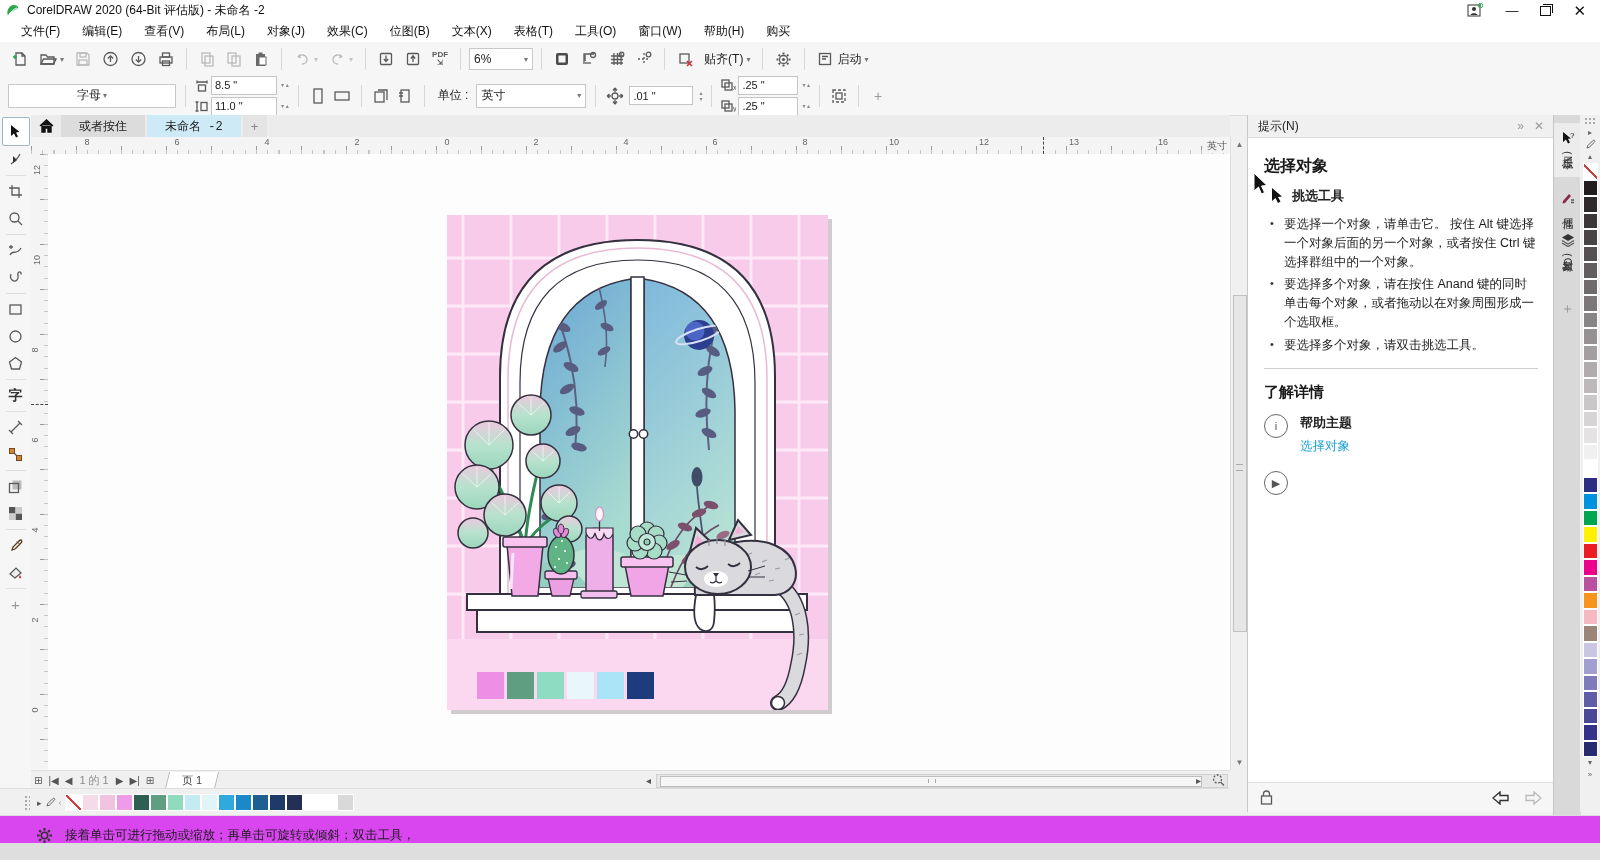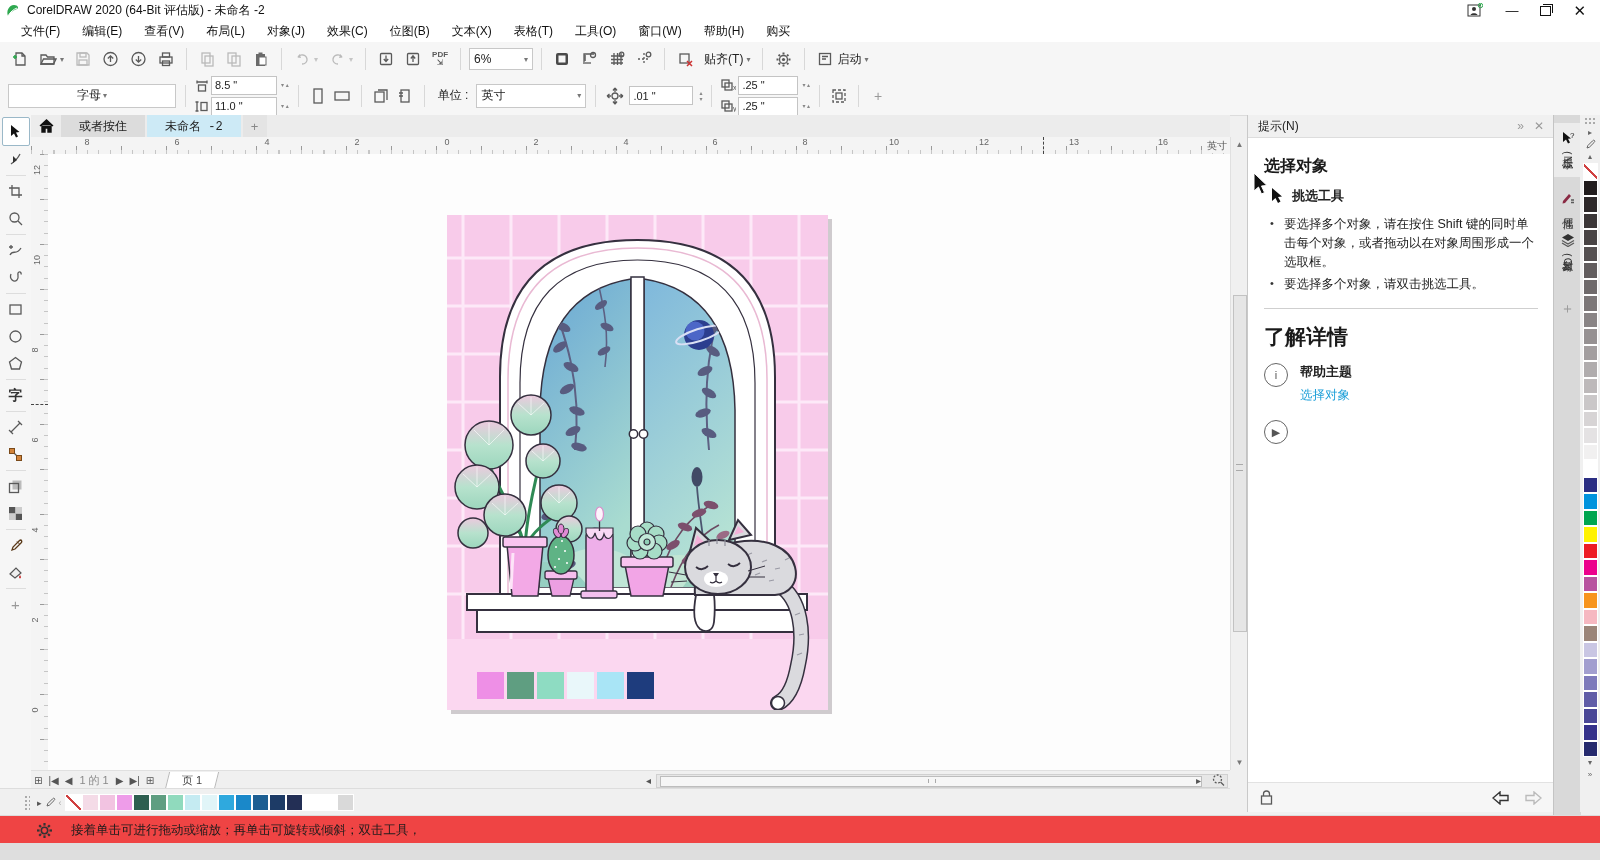--- a/index.html
+++ b/index.html
@@ -88,21 +88,21 @@
   .hints{left:1247px;top:115px;width:306px;height:697px;background:#fff;border-left:1px solid #c9c9c9;}
   .hints-hd{height:22px;background:#f0f0f0;border-bottom:1px solid #ddd;display:flex;align-items:center;padding:0 10px;font-size:12px;color:#222;}
   .hints-hd .sp{flex:1;}
   .hints-body{padding:14px 16px 0 16px;}
   .hints h1{font-size:16px;margin:4px 0 10px 0;color:#1a1a1a;}
   .toolrow{display:flex;align-items:center;gap:8px;margin:2px 0 10px 6px;font-weight:bold;font-size:13px;}
   .bullets{margin:0;padding-left:12px;list-style:none;}
   .bullets li{position:relative;padding-left:8px;font-size:12.5px;line-height:1.5;margin-bottom:4px;color:#1c1c1c;}
   .bullets li:before{content:"•";position:absolute;left:-6px;top:0;color:#333;font-size:11px;}
   .hr{height:1px;background:#cfcfcf;margin:14px 0;}
-  .hints h2{font-size:21px;margin:0 0 12px 0;color:#1a1a1a;}
+  .hints h2{font-size:15px;margin:0 0 12px 0;color:#1a1a1a;}
   .learnrow{display:flex;gap:12px;margin-bottom:16px;}
   .cir{width:22px;height:22px;border:1px solid #666;border-radius:50%;display:flex;align-items:center;justify-content:center;flex:none;font-size:11px;color:#555;}
   .learnrow .t1{font-weight:bold;font-size:13px;margin-bottom:6px;}
   a.link{color:#1a9ed8;text-decoration:none;font-size:12.5px;}
   .hints-ft{position:absolute;left:0;bottom:0;width:100%;height:30px;background:#f6f6f6;border-top:1px solid #e2e2e2;display:flex;align-items:center;padding:0 12px;box-sizing:border-box;}
   .hints-ft .sp{flex:1;}
 
   
   .dockstrip{left:1553px;top:115px;width:27px;height:697px;background:#d9d9d9;border-left:1px solid #c4c4c4;display:flex;flex-direction:column;align-items:center;padding-top:8px;gap:6px;}
   .dock-tab{display:flex;flex-direction:column;align-items:center;gap:4px;padding:8px 0;width:100%;}
@@ -119,21 +119,21 @@
   .nofill:after{content:"";position:absolute;left:0;top:0;width:100%;height:100%;
      background:linear-gradient(45deg,transparent 44%,#d04040 44%,#d04040 56%,transparent 56%);}
 
   
   .docpal{left:0;top:788px;width:1230px;height:27px;background:#f0f0f0;display:flex;align-items:center;border-top:1px solid #ddd;}
   .docpal .grip{width:6px;height:16px;margin:0 4px 0 24px;background:radial-gradient(circle,#aaa 1px,transparent 1px);background-size:4px 4px;}
   .docpal .ctl{font-size:9px;color:#555;padding:0 3px;}
   .docpal .cell{width:17px;height:17px;border:1px solid #fff;box-sizing:border-box;}
 
   
-  .statusbar{left:0;top:815px;width:1600px;height:28px;background:#ef4444;display:flex;align-items:center;border-top:1px solid #dcdcdc;gap:6px;}
+  .statusbar{left:0;top:815px;width:1600px;height:28px;background:#d946ef;display:flex;align-items:flex-end;border-top:1px solid #dcdcdc;}
   .statusbar .txt{font-size:12.5px;color:#1c1c1c;margin-left:12px;}
   .bottomstrip{left:0;top:843px;width:1600px;height:17px;background:#dedede;}
 
   .cursor-arrow{pointer-events:none;}
 </style>
 </head>
 <body>
 
 <div class="app">
 
@@ -829,21 +829,22 @@
     <div class="hints-body">
       <h1>选择对象</h1>
       <div class="toolrow">
         <svg width="14" height="16">
             <path d="M2,0 L2,13 L5.5,10 L8,15 L10.5,13.5 L8,9 L12,8.5 Z" fill="#111"></path>
           </svg>
         <span>挑选工具</span>
       </div>
       <ul class="bullets">
 
-          <li>要选择多个对象，请在按住 Shift 键的同时单击每个对象，或者拖动以在对象周围形成一个选取框。</li>
+      <li>要选择一个对象，请单击它。 按住 Alt 键选择一个对象后面的另一个对象，或者按住 Ctrl 键选择群组中的一个对象。</li>
+          <li>要选择多个对象，请在按住 Anand 键的同时单击每个对象，或者拖动以在对象周围形成一个选取框。</li>
           <li>要选择多个对象，请双击挑选工具。</li>
         </ul>
       <div class="hr"></div>
       <h2>了解详情</h2>
       <div class="learnrow">
         <span class="cir">i</span>
         <span>
           <div class="t1">帮助主题</div>
           <a class="link" href="#">选择对象</a>
         </span>

